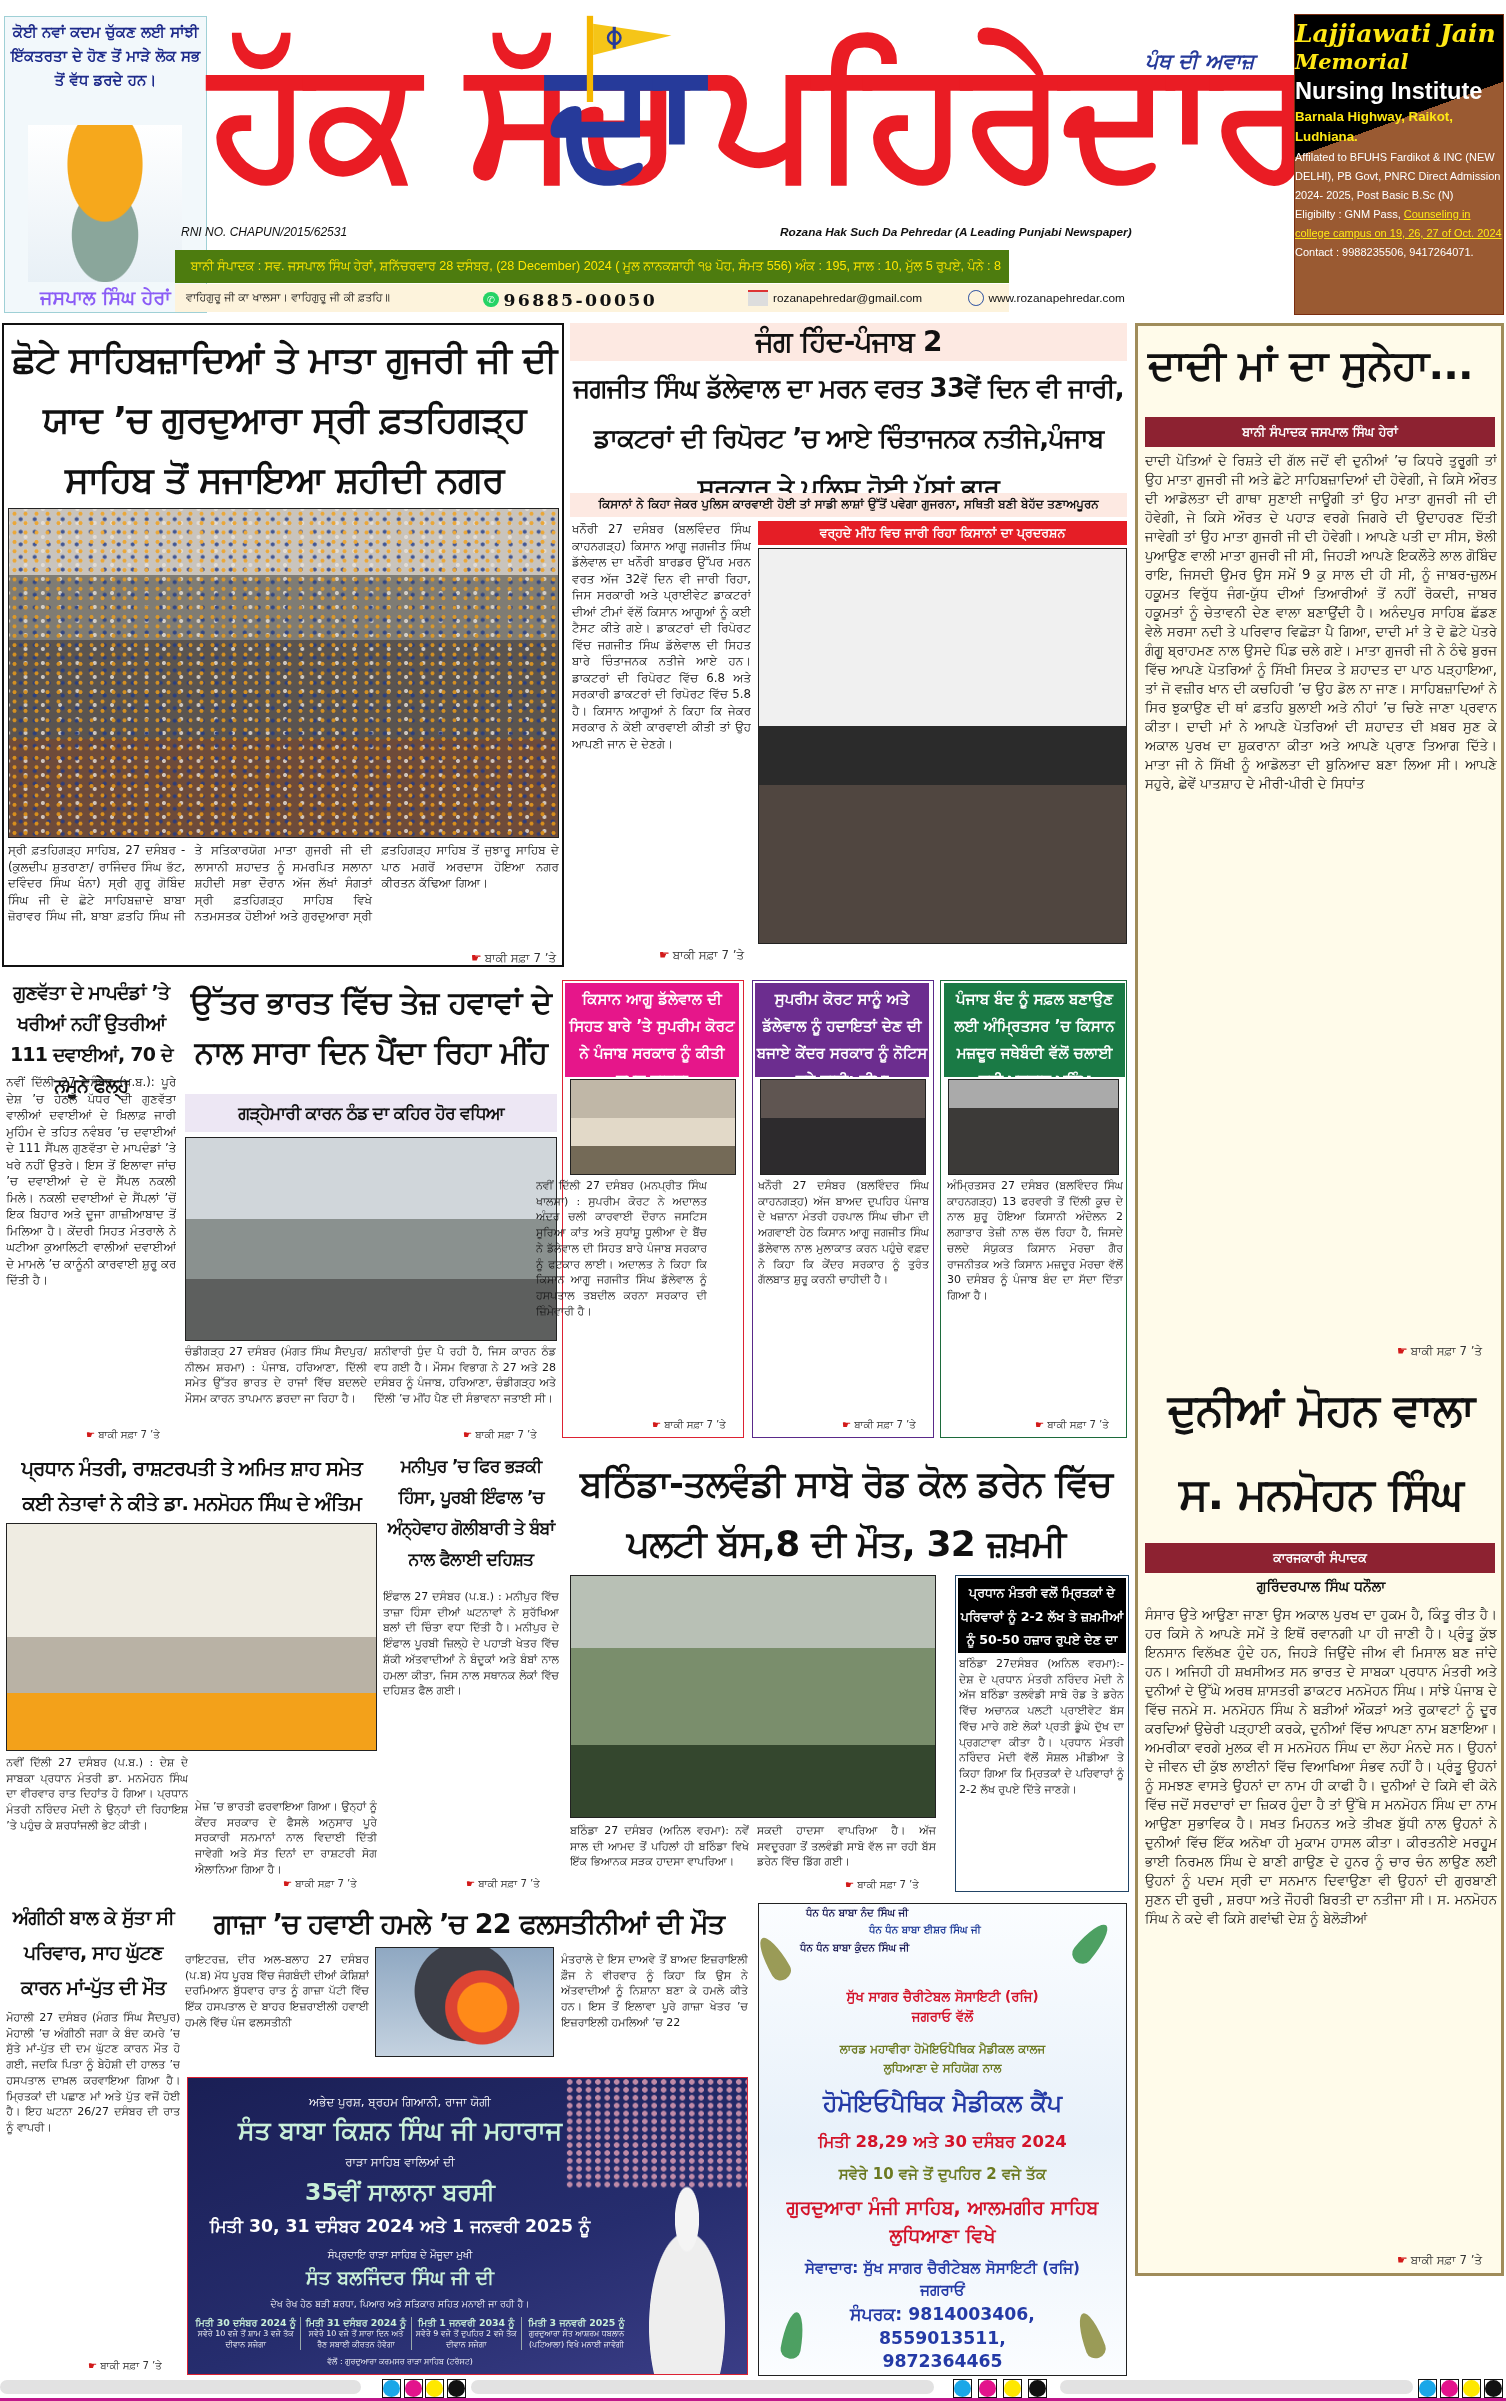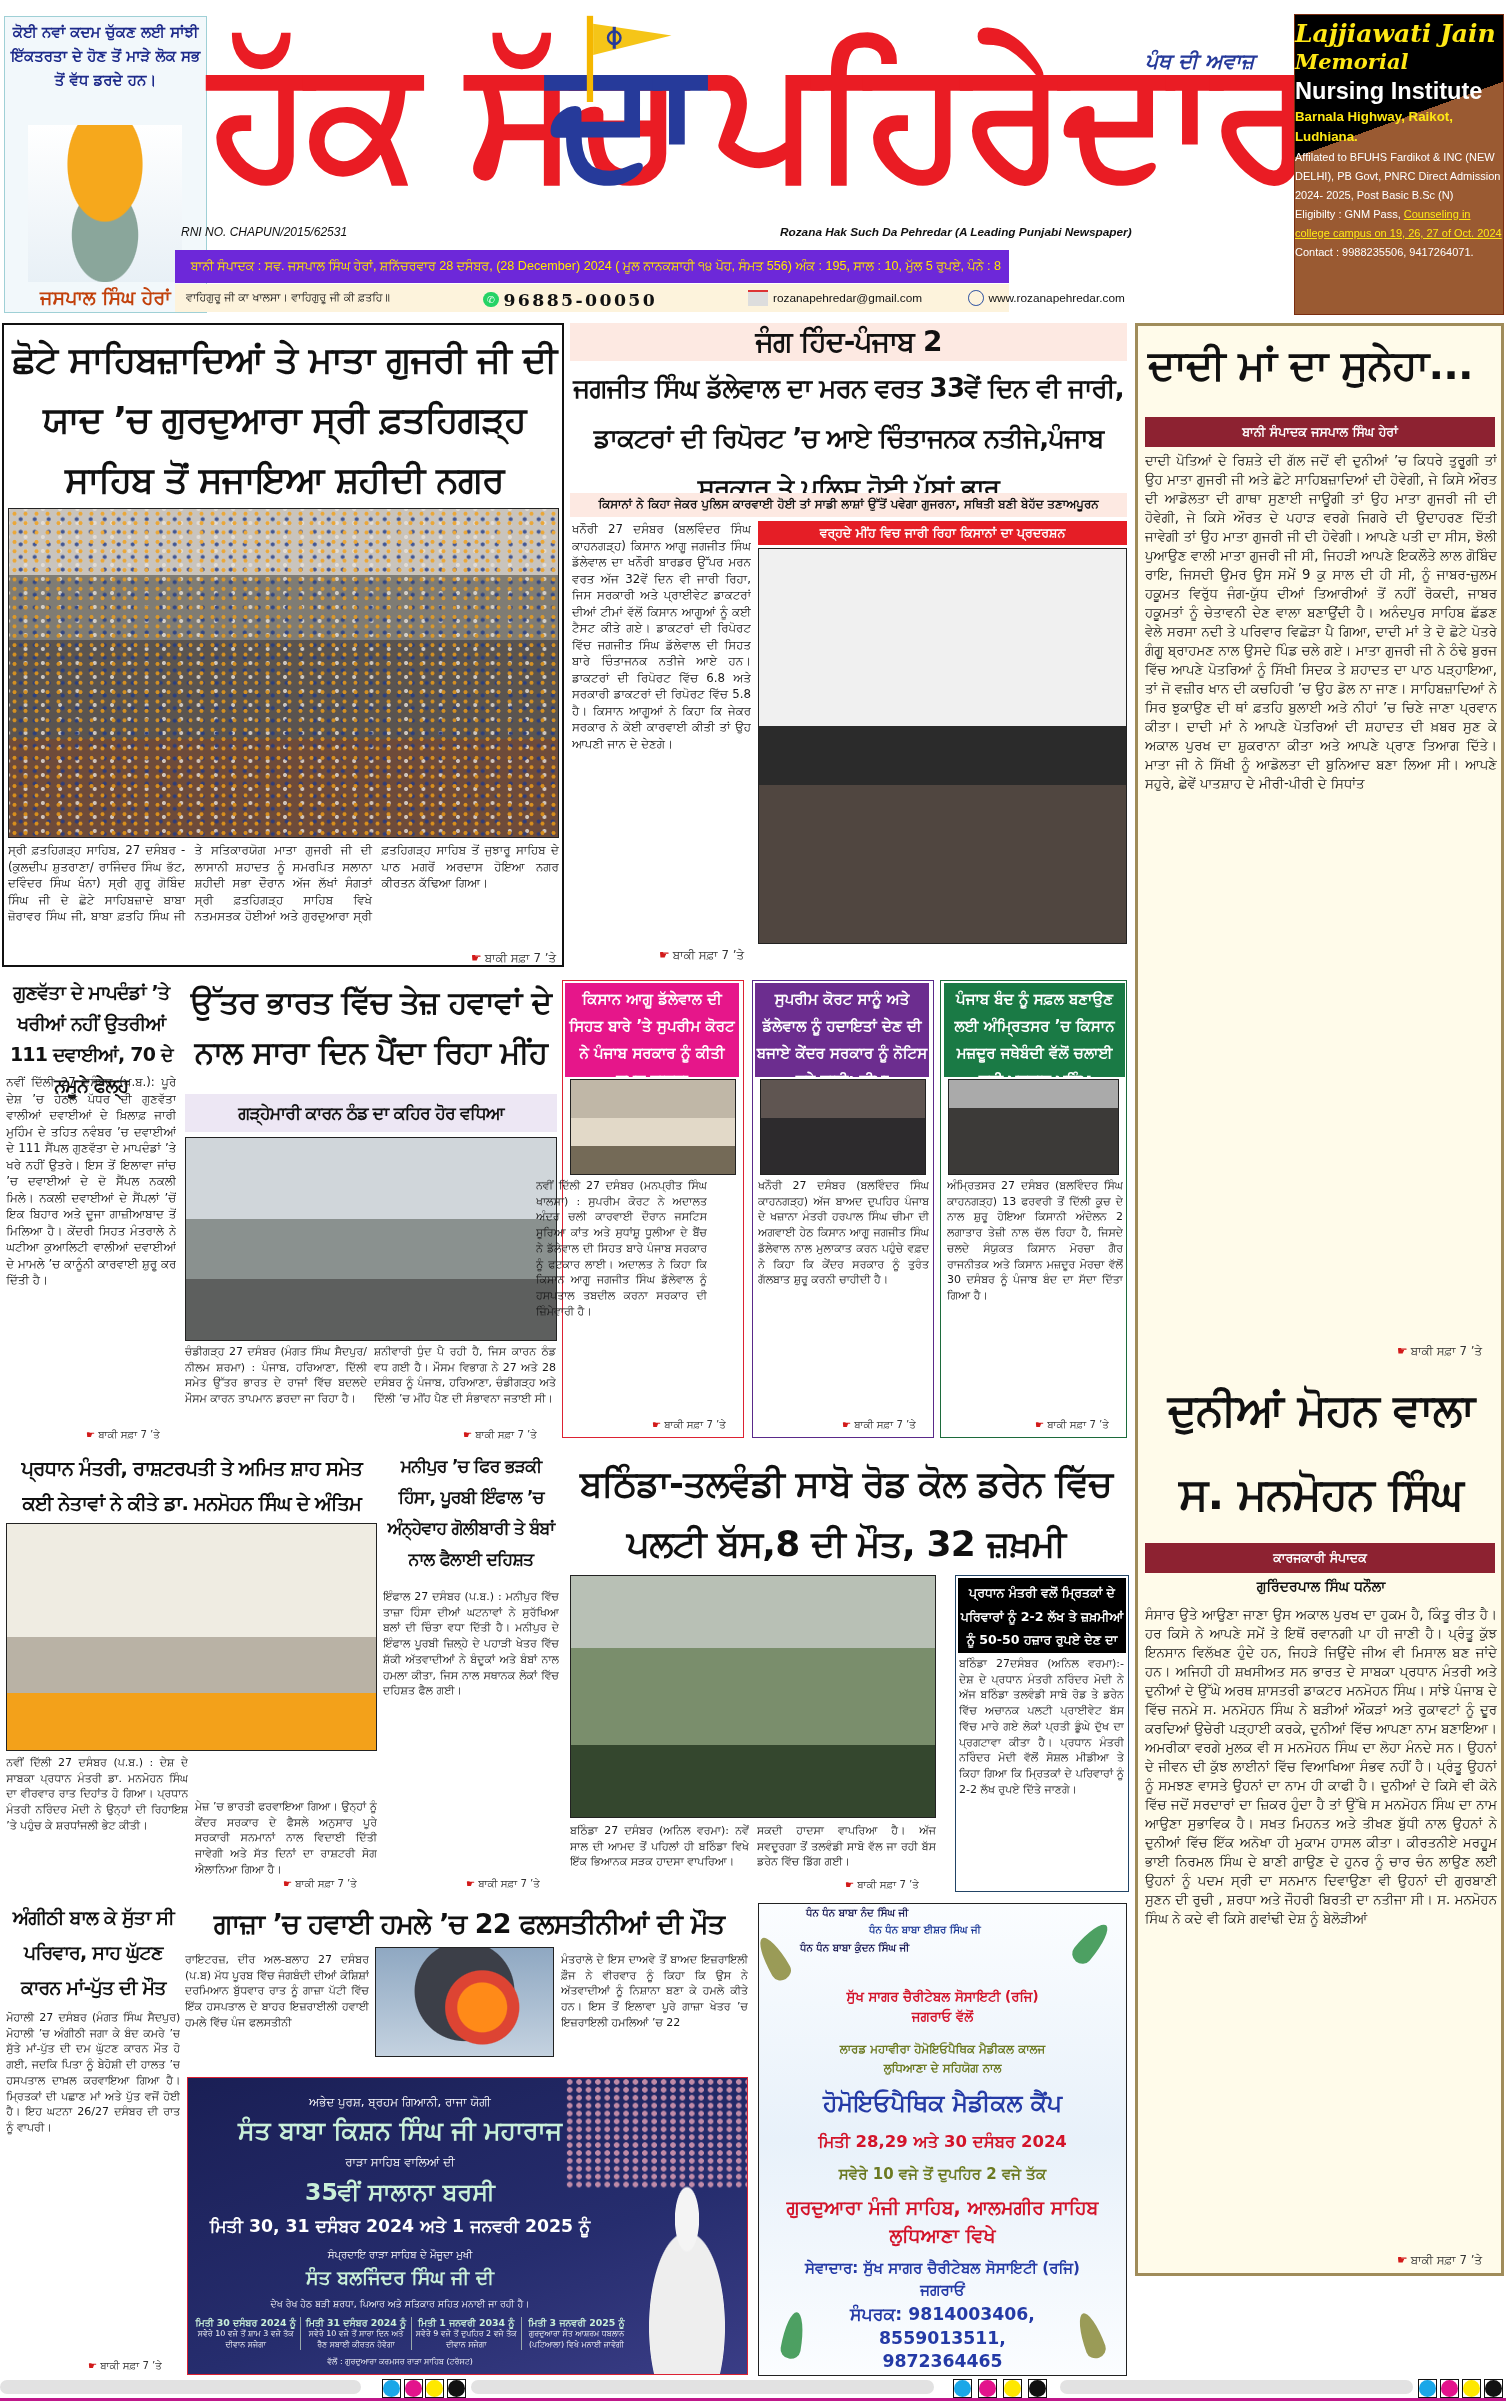--- a/index.html
+++ b/index.html
@@ -9,30 +9,30 @@
   .photo { position: absolute; overflow: hidden; border: 0.8px solid #222; }
   .body-text { font-size: 13.3px; line-height: 19px; text-align: justify; color: #1a1a1a; overflow: hidden; }
   .cont { color: #333; font-size: 11.8px; white-space: nowrap; }
   .cont .hand { color: #d21a1a; margin-right: 3.1px; }
   .hl { font-family: "DejaVu Sans", sans-serif; font-weight: bold; color: #111; text-align: center; letter-spacing: -0.8px; }
 
   
   #quote-box { left: 3.9px; top: 15.7px; width: 203px; height: 297px; border: 1.6px solid #9fd0d6; background: #f2f8fb; }
   #quote-text { position: absolute; left: 4.7px; top: 4.7px; width: 192px; font-size: 15px; line-height: 23.6px; color: #1d2a8a; text-align: center; font-weight: bold; }
   #portrait { position: absolute; left: 23.6px; top: 108px; width: 154px; height: 157px; background: radial-gradient(ellipse at 50% 25%, #f6a81c 0 34%, transparent 35%), radial-gradient(ellipse at 50% 70%, #8aa69b 0 30%, transparent 31%), linear-gradient(#fff,#e8f0f6); }
-  #portrait-name { position: absolute; left: 0; right: 0; bottom: 3.1px; text-align: center; font-size: 19px; font-weight: bold; color: #c2410c; }
+  #portrait-name { position: absolute; left: 0; right: 0; bottom: 3.1px; text-align: center; font-size: 19px; font-weight: bold; color: #8b5cf6; }
 
   #title-main { left: 210px; top: 23.6px; width: 848px; height: 188px; }
   .title-word { position: absolute; font-weight: 900; font-size: 165px; line-height: 188px; color: #ea1c24; letter-spacing: -4.7px; font-family: "DejaVu Sans", sans-serif; }
   #title-da { color: #263a9a; }
   #flag { position: absolute; left: 79px; top: 23.6px; }
   #tagline { left: 1145px; top: 49px; font-size: 20.4px; font-style: italic; font-weight: bold; color: #263a9a; }
   #rni { left: 181px; top: 225px; font-size: 12px; font-weight: normal; font-style: italic; color: #111; font-family: "Liberation Sans", sans-serif; }
   #eng-name { left: 780px; top: 225px; font-size: 11.8px; font-weight: bold; font-style: italic; color: #111; font-family: "Liberation Sans", sans-serif; }
-  #blue-bar { left: 175px; top: 250px; width: 834px; height: 33px; background: #6d28d9; color: #ffe600; font-size: 12.6px; line-height: 33px; padding-left: 15.7px; white-space: nowrap; overflow: hidden; font-family: "Liberation Sans", sans-serif; }
+  #blue-bar { left: 175px; top: 250px; width: 834px; height: 33px; background: #4d7c0f; color: #ffe600; font-size: 12.6px; line-height: 33px; padding-left: 15.7px; white-space: nowrap; overflow: hidden; font-family: "Liberation Sans", sans-serif; }
   #contact-bar { left: 175px; top: 284px; width: 834px; height: 28px; background: #fdf3dc; font-size: 11px; line-height: 28px; }
   #greeting { position: absolute; left: 11px; top: 0; color: #111; }
   #whatsapp { position: absolute; left: 308px; top: 1.6px; display: flex; align-items: center; gap: 4.7px; }
   #wa-icon { width: 15.7px; height: 15.7px; border-radius: 50%; background: #25d366; display: inline-block; color: #fff; font-size: 9.4px; text-align: center; line-height: 15.7px; }
   #wa-num { font-size: 17.3px; font-weight: bold; letter-spacing: 2.4px; font-family: "DejaVu Serif", serif; }
   #email { position: absolute; left: 573px; top: 0; display: flex; align-items: center; gap: 4.7px; font-family: "Liberation Sans", sans-serif; font-size: 11.8px; }
   #mail-icon { width: 20.4px; height: 15.7px; background: #ddd; border-top: 2.4px solid #d33; display: inline-block; }
   #web { position: absolute; left: 793px; top: 0; display: flex; align-items: center; gap: 4.7px; font-family: "Liberation Sans", sans-serif; font-size: 11.8px; }
   #globe-icon { width: 15.7px; height: 15.7px; border: 1.6px solid #2a4fa0; border-radius: 50%; display: inline-block; }
 

